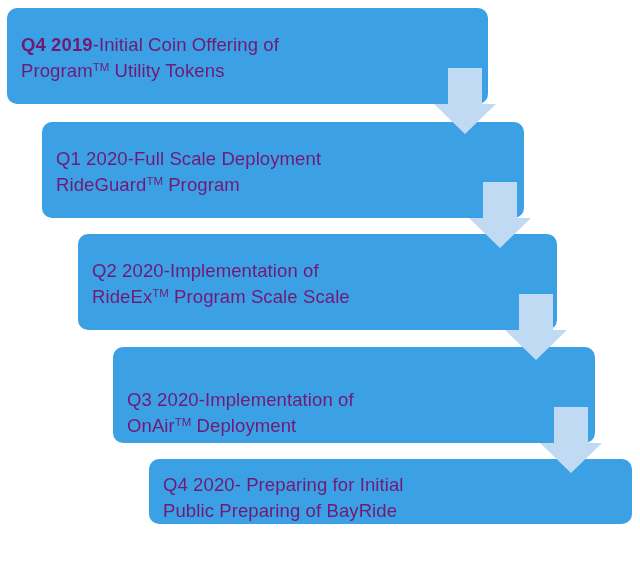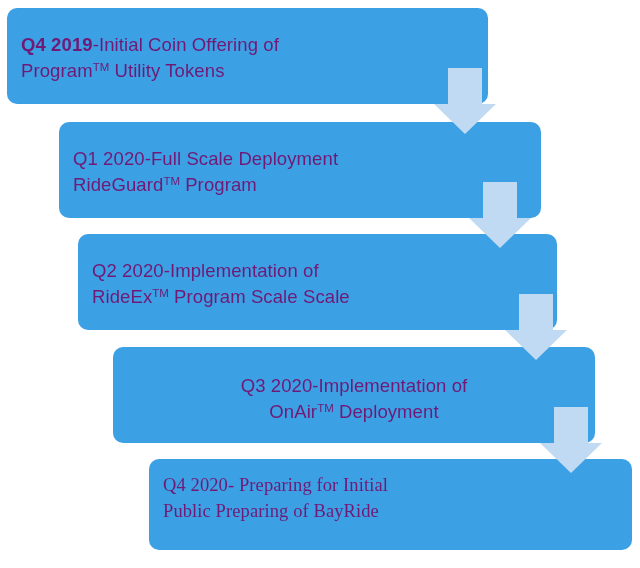--- a/index.html
+++ b/index.html
@@ -52,29 +52,29 @@
   .step-text sup {
     font-size: 0.62em;
     vertical-align: baseline;
     position: relative;
     top: -0.52em;
     letter-spacing: 0;
   }
 
   
   .box-1 { left: 7px;   top: 8px;   width: 481px; height: 96px; }
-  .box-2 { left: 59px;  top: 122px; width: 482px; height: 96px; }
+  .box-2 { left: 42px;  top: 122px; width: 482px; height: 96px; }
   .box-3 { left: 78px;  top: 234px; width: 479px; height: 96px; }
   .box-4 { left: 113px; top: 347px; width: 482px; height: 96px; }
-  .box-5 { left: 149px; top: 459px; width: 483px; height: 91px; font-family: Liberation Serif, serif; }
+  .box-5 { left: 149px; top: 459px; width: 483px; height: 65px; }
 
   .box-1 .step-text { top: 24px; }
   .box-2 .step-text { top: 24px; }
   .box-3 .step-text { top: 24px; }
-  .box-4 .step-text { top: 26px; text-align: center; }
+  .box-4 .step-text { top: 40px; }
   .box-5 .step-text { top: 13px; }
 
   
   .arrow {
     position: absolute;
     width: 62px;
     height: 66px;
     z-index: 3;
     pointer-events: none;
   }

